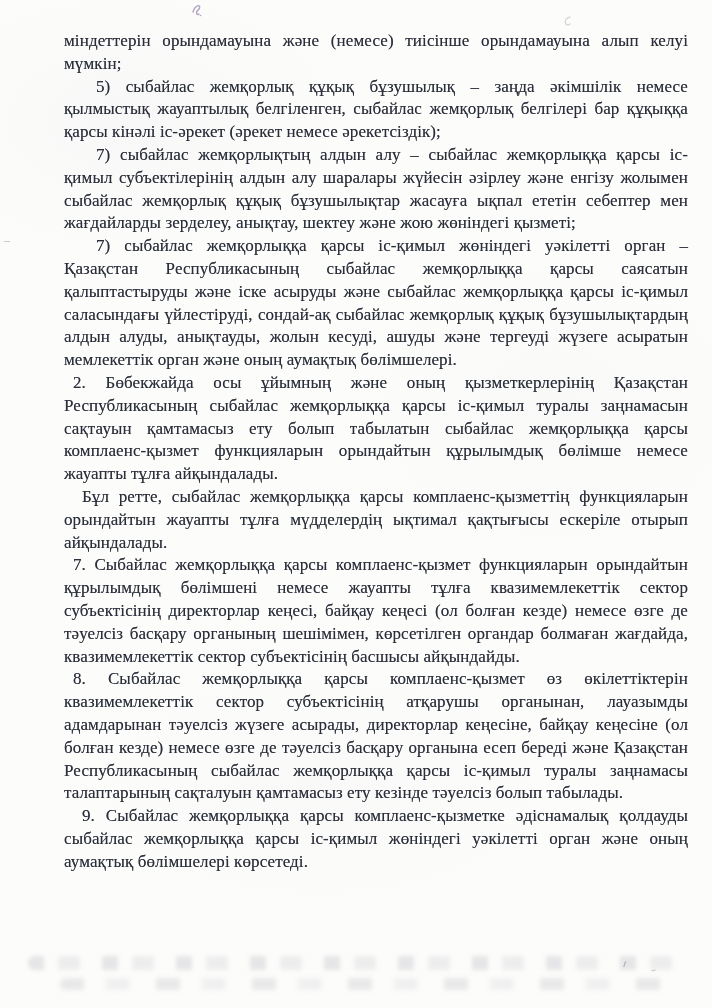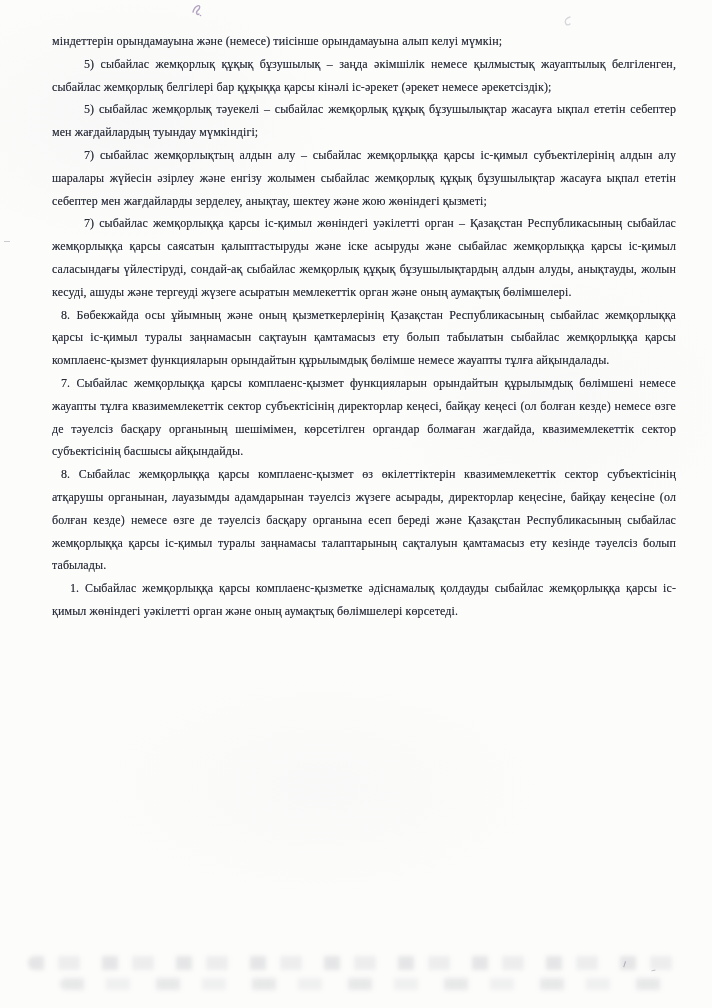--- a/index.html
+++ b/index.html
@@ -13,25 +13,25 @@
     position: relative;
     background-color: #fcfcfb;
     background-image:
       radial-gradient(ellipse 300px 180px at 18% 12%, rgba(205,207,212,0.10), rgba(255,255,255,0) 70%),
       radial-gradient(ellipse 260px 200px at 78% 40%, rgba(210,211,215,0.08), rgba(255,255,255,0) 70%),
       radial-gradient(ellipse 320px 160px at 45% 78%, rgba(205,207,212,0.07), rgba(255,255,255,0) 70%);
     font-family: "Liberation Serif", "DejaVu Serif", serif;
   }
   .text-column {
     position: absolute;
-    left: 52px;
+    left: 64px;
     top: 30px;
     width: 624px;
     color: #2a2e3a;
-    font-size: 12px;
+    font-size: 17px;
     line-height: 22.8px;
     text-align: justify;
     text-shadow: 0 0 0.6px rgba(42,46,58,0.55);
     letter-spacing: 0.1px;
   }
   .para {
     margin: 0;
     padding: 0;
   }
   .indent-0  { text-indent: 0; }
@@ -118,26 +118,26 @@
 
 <div class="smudge-mark-top">
   <svg width="14" height="13" viewBox="0 0 14 13">
     <path d="M10 3 C 6 4, 4 7, 6 10 C 7 11.4, 9 11, 10 10" fill="none" stroke="#b4b8c0" stroke-width="1.3" stroke-linecap="round"></path>
   </svg>
 </div>
 
 <div class="text-column">
   <p class="para indent-0">міндеттерін орындамауына және (немесе) тиісінше орындамауына алып келуі мүмкін;</p>
   <p class="para indent-lg">5) сыбайлас жемқорлық құқық бұзушылық – заңда әкімшілік немесе қылмыстық жауаптылық белгіленген, сыбайлас жемқорлық белгілері бар құқыққа қарсы кінәлі іс-әрекет (әрекет немесе әрекетсіздік);</p>
-  <p class="para indent-lg">5) сыбайлас жемқорлық тәуекелі – сыбайлас жемқорлық құқық бұзушылықтар жасауға ықпал ететін себептер мен жағдайлардың туындау мүмкіндігі;</p>
   <p class="para indent-lg">7) сыбайлас жемқорлықтың алдын алу – сыбайлас жемқорлыққа қарсы іс-қимыл субъектілерінің алдын алу шаралары жүйесін әзірлеу және енгізу жолымен сыбайлас жемқорлық құқық бұзушылықтар жасауға ықпал ететін себептер мен жағдайларды зерделеу, анықтау, шектеу және жою жөніндегі қызметі;</p>
   <p class="para indent-lg">7) сыбайлас жемқорлыққа қарсы іс-қимыл жөніндегі уәкілетті орган – Қазақстан Республикасының сыбайлас жемқорлыққа қарсы саясатын қалыптастыруды және іске асыруды және сыбайлас жемқорлыққа қарсы іс-қимыл саласындағы үйлестіруді, сондай-ақ сыбайлас жемқорлық құқық бұзушылықтардың алдын алуды, анықтауды, жолын кесуді, ашуды және тергеуді жүзеге асыратын мемлекеттік орган және оның аумақтық бөлімшелері.</p>
-  <p class="para indent-sm">8. Бөбекжайда осы ұйымның және оның қызметкерлерінің Қазақстан Республикасының сыбайлас жемқорлыққа қарсы іс-қимыл туралы заңнамасын сақтауын қамтамасыз ету болып табылатын сыбайлас жемқорлыққа қарсы комплаенс-қызмет функцияларын орындайтын құрылымдық бөлімше немесе жауапты тұлға айқындалады.</p>
+  <p class="para indent-sm">2. Бөбекжайда осы ұйымның және оның қызметкерлерінің Қазақстан Республикасының сыбайлас жемқорлыққа қарсы іс-қимыл туралы заңнамасын сақтауын қамтамасыз ету болып табылатын сыбайлас жемқорлыққа қарсы комплаенс-қызмет функцияларын орындайтын құрылымдық бөлімше немесе жауапты тұлға айқындалады.</p>
+  <p class="para indent-md">Бұл ретте, сыбайлас жемқорлыққа қарсы комплаенс-қызметтің функцияларын орындайтын жауапты тұлға мүдделердің ықтимал қақтығысы ескеріле отырып айқындалады.</p>
   <p class="para indent-sm">7. Сыбайлас жемқорлыққа қарсы комплаенс-қызмет функцияларын орындайтын құрылымдық бөлімшені немесе жауапты тұлға квазимемлекеттік сектор субъектісінің директорлар кеңесі, байқау кеңесі (ол болған кезде) немесе өзге де тәуелсіз басқару органының шешімімен, көрсетілген органдар болмаған жағдайда, квазимемлекеттік сектор субъектісінің басшысы айқындайды.</p>
   <p class="para indent-sm">8. Сыбайлас жемқорлыққа қарсы комплаенс-қызмет өз өкілеттіктерін квазимемлекеттік сектор субъектісінің атқарушы органынан, лауазымды адамдарынан тәуелсіз жүзеге асырады, директорлар кеңесіне, байқау кеңесіне (ол болған кезде) немесе өзге де тәуелсіз басқару органына есеп береді және Қазақстан Республикасының сыбайлас жемқорлыққа қарсы іс-қимыл туралы заңнамасы талаптарының сақталуын қамтамасыз ету кезінде тәуелсіз болып табылады.</p>
-  <p class="para indent-md">1. Сыбайлас жемқорлыққа қарсы комплаенс-қызметке әдіснамалық қолдауды сыбайлас жемқорлыққа қарсы іс-қимыл жөніндегі уәкілетті орган және оның аумақтық бөлімшелері көрсетеді.</p>
+  <p class="para indent-md">9. Сыбайлас жемқорлыққа қарсы комплаенс-қызметке әдіснамалық қолдауды сыбайлас жемқорлыққа қарсы іс-қимыл жөніндегі уәкілетті орган және оның аумақтық бөлімшелері көрсетеді.</p>
 </div>
 
 <div class="bottom-noise"></div>
 <div class="bottom-noise-2"></div>
 <div class="speck-a"></div>
 <div class="speck-b"></div>
 <div class="speck-c"></div>
 
 </body></html>

